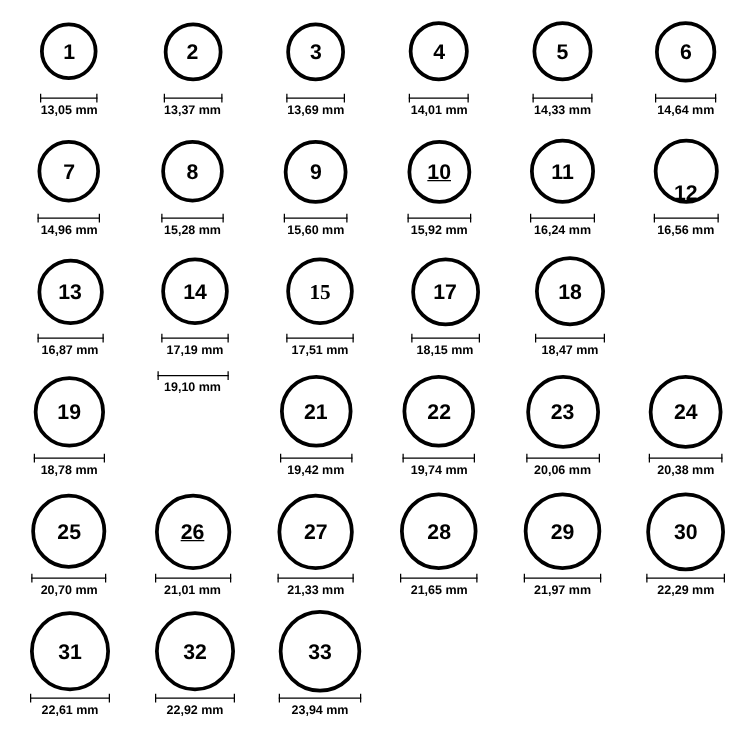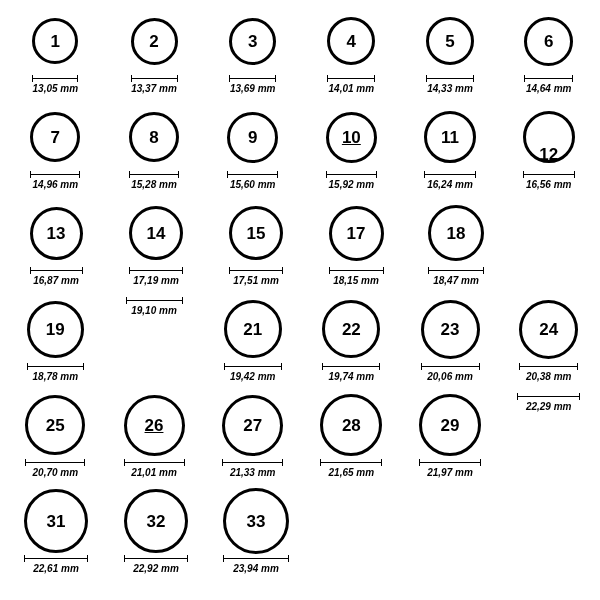--- a/index.html
+++ b/index.html
@@ -85,21 +85,20 @@
   }
   .dim-bar .tick.left { left: 0; }
   .dim-bar .tick.right { right: 0; }
   .dim-text {
     font-size: 10px;
     font-weight: bold;
     color: #000000;
     margin-top: 2px;
     line-height: 1;
     white-space: nowrap;
-    font-style: italic;
   }
 </style>
 </head>
 <body>
 
 <div id="chart">
     <div class="row">
       <div class="cell">
         <div class="ring-wrap">
           <div class="ring" style="width: 46px; height: 46px;">
@@ -295,21 +294,21 @@
         <div class="dim">
           <div class="dim-bar" style="width: 54px;">
             <span class="tick left"></span>
             <span class="tick right"></span>
           </div>
           <div class="dim-text">17,19 mm</div>
         </div>
       </div>
       <div class="cell">
         <div class="ring-wrap">
-          <div class="ring" style="width: 54px; height: 54px;">
+          <div class="ring" style="width: 54px; height: 54px; font-family: Liberation Serif, serif;">
             <span class="ring-label" style="font-size: 17px;">15</span>
           </div>
         </div>
         <div class="dim">
           <div class="dim-bar" style="width: 54px;">
             <span class="tick left"></span>
             <span class="tick right"></span>
           </div>
           <div class="dim-text">17,51 mm</div>
         </div>
@@ -489,20 +488,25 @@
         </div>
         <div class="dim">
           <div class="dim-bar" style="width: 62px;">
             <span class="tick left"></span>
             <span class="tick right"></span>
           </div>
           <div class="dim-text">21,97 mm</div>
         </div>
       </div>
       <div class="cell">
+        <div class="ring-wrap">
+          <div class="ring" style="width: 63px; height: 63px;">
+            <span class="ring-label" style="font-size: 17px;">30</span>
+          </div>
+        </div>
         <div class="dim">
           <div class="dim-bar" style="width: 63px;">
             <span class="tick left"></span>
             <span class="tick right"></span>
           </div>
           <div class="dim-text">22,29 mm</div>
         </div>
       </div>
     </div>
     <div class="row">

